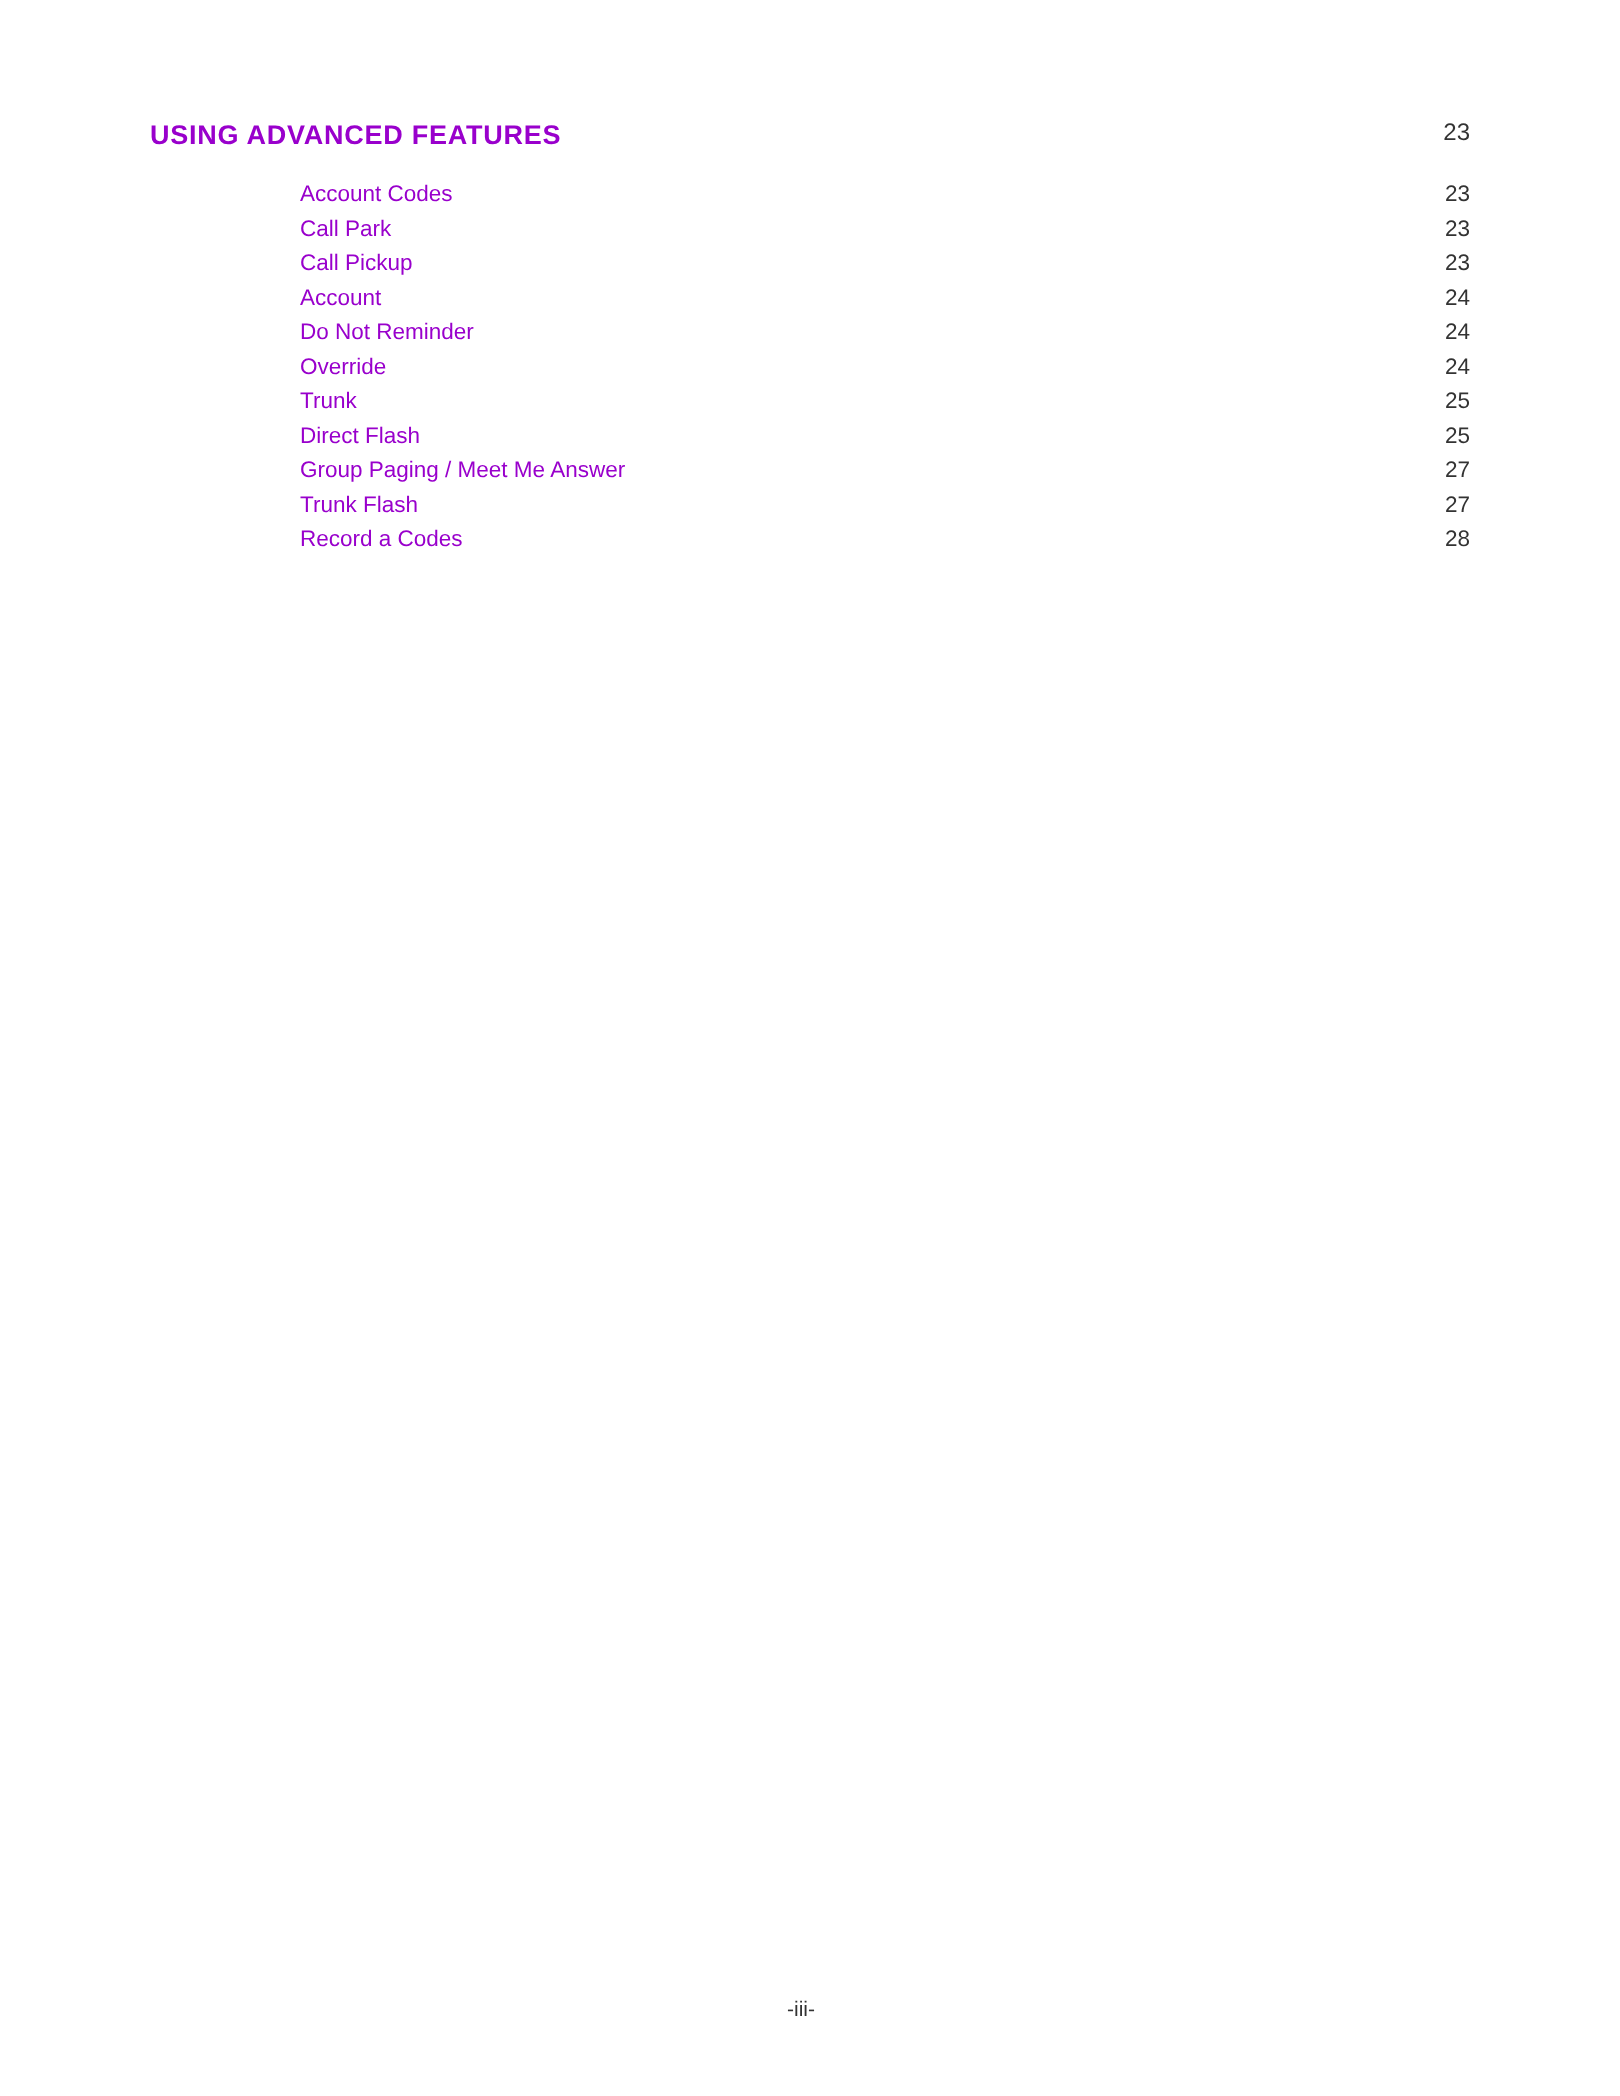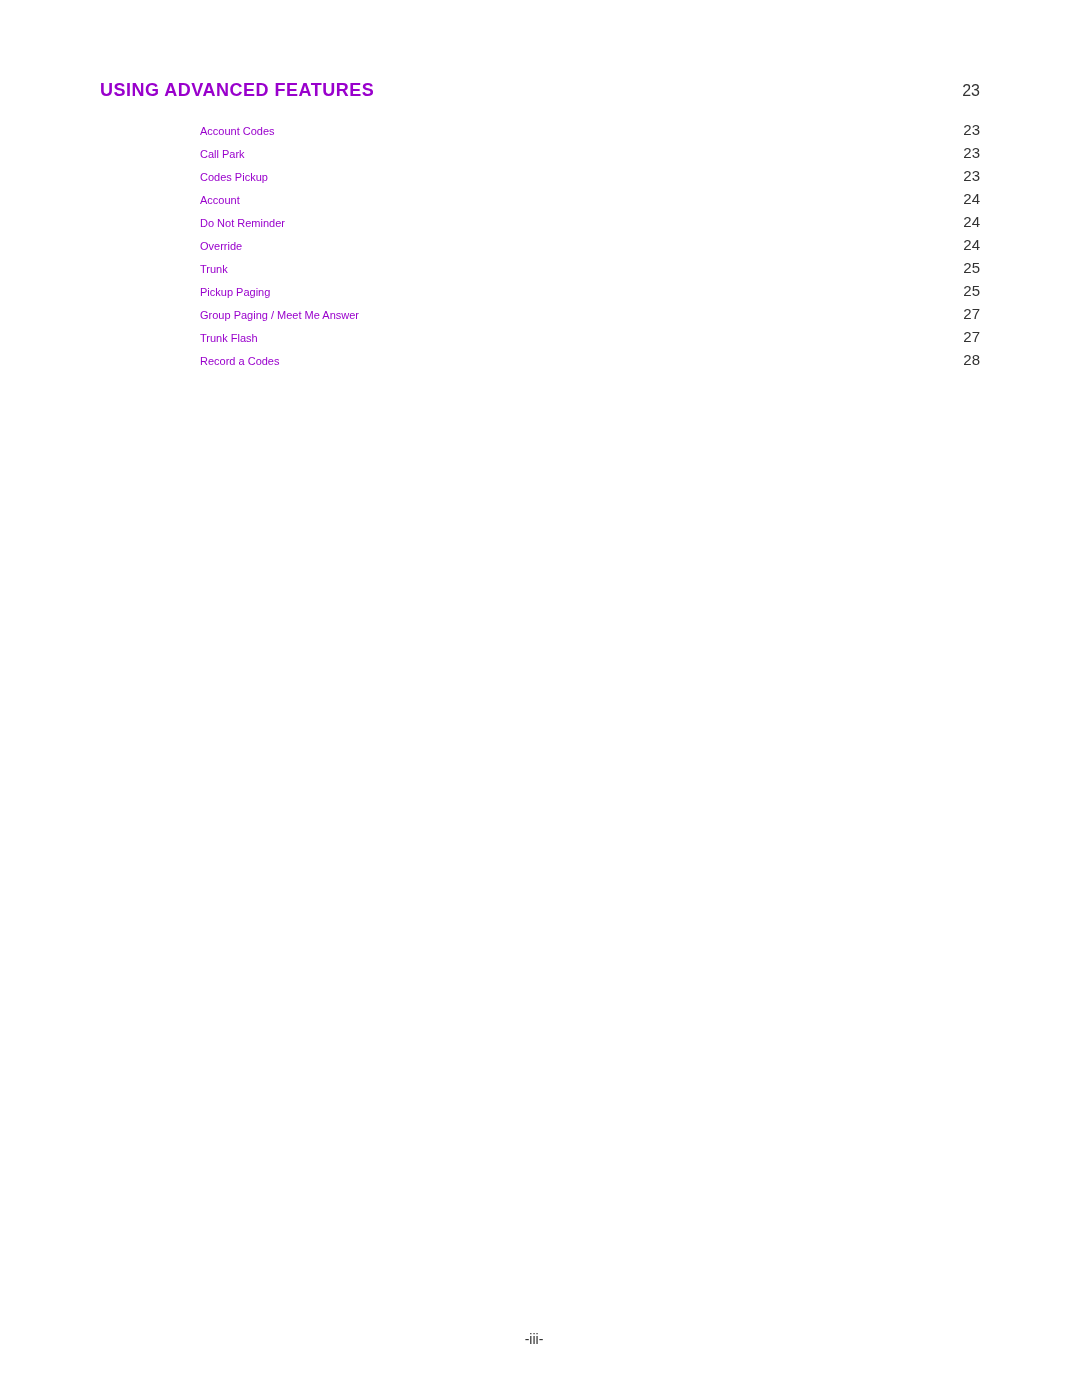--- a/index.html
+++ b/index.html
@@ -17,21 +17,21 @@
     }
 
     .page-content {
       padding: 80px 100px 80px 100px;
       max-width: 1080px;
     }
 
     .section-header {
       display: flex;
       justify-content: space-between;
-      align-items: center;
+      align-items: flex-start;
       margin-bottom: 20px;
     }
 
     .section-title {
       font-size: 18px;
       font-weight: bold;
       color: #9900cc;
       letter-spacing: 0.5px;
       text-transform: uppercase;
     }
@@ -46,21 +46,21 @@
     }
 
     .toc-item {
       display: flex;
       justify-content: space-between;
       align-items: baseline;
       margin-bottom: 6px;
     }
 
     .toc-item-label {
-      font-size: 11px;
+      font-size: 15px;
       color: #9900cc;
     }
 
     .toc-item-page {
       font-size: 15px;
       color: #333333;
       min-width: 30px;
       text-align: right;
     }
 
@@ -87,41 +87,41 @@
   <div class="toc-list" id="toc-container">
   <div class="toc-item">
         <span class="toc-item-label">Account Codes</span>
         <span class="toc-item-page">23</span>
       </div>
       <div class="toc-item">
         <span class="toc-item-label">Call Park</span>
         <span class="toc-item-page">23</span>
       </div>
       <div class="toc-item">
-        <span class="toc-item-label">Codes Pickup</span>
+        <span class="toc-item-label">Call Pickup</span>
         <span class="toc-item-page">23</span>
       </div>
       <div class="toc-item">
         <span class="toc-item-label">Account</span>
         <span class="toc-item-page">24</span>
       </div>
       <div class="toc-item">
         <span class="toc-item-label">Do Not Reminder</span>
         <span class="toc-item-page">24</span>
       </div>
       <div class="toc-item">
         <span class="toc-item-label">Override</span>
         <span class="toc-item-page">24</span>
       </div>
       <div class="toc-item">
         <span class="toc-item-label">Trunk</span>
         <span class="toc-item-page">25</span>
       </div>
       <div class="toc-item">
-        <span class="toc-item-label">Pickup Paging</span>
+        <span class="toc-item-label">Direct Flash</span>
         <span class="toc-item-page">25</span>
       </div>
       <div class="toc-item">
         <span class="toc-item-label">Group Paging / Meet Me Answer</span>
         <span class="toc-item-page">27</span>
       </div>
       <div class="toc-item">
         <span class="toc-item-label">Trunk Flash</span>
         <span class="toc-item-page">27</span>
       </div>

